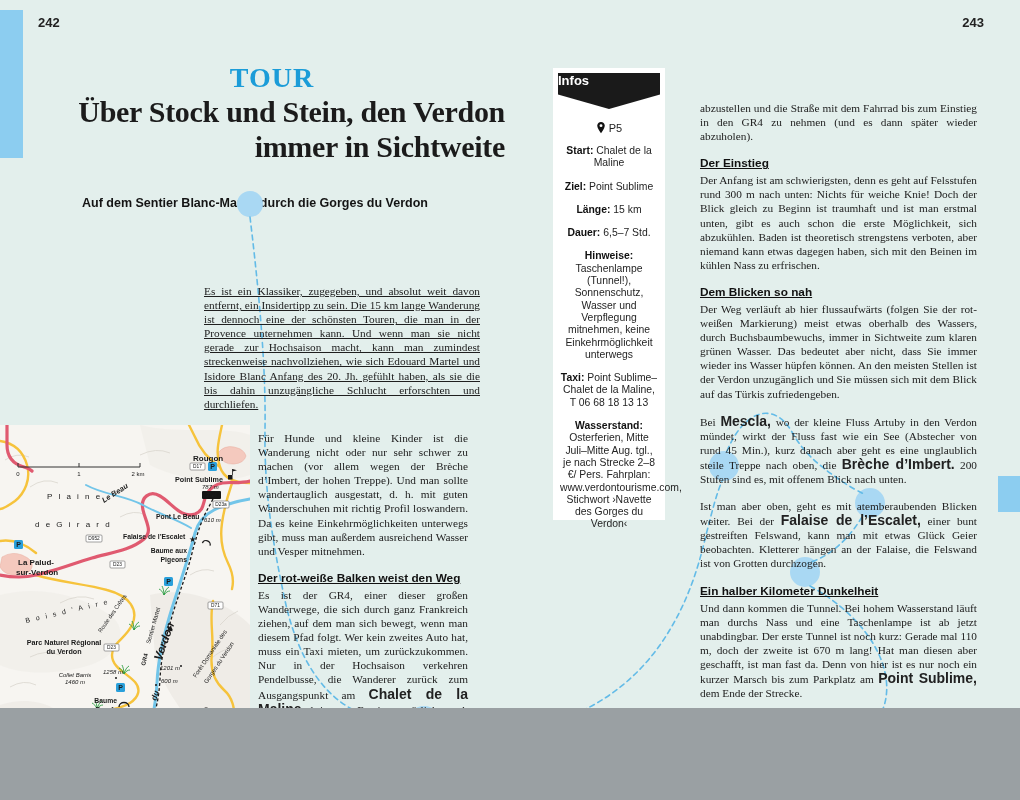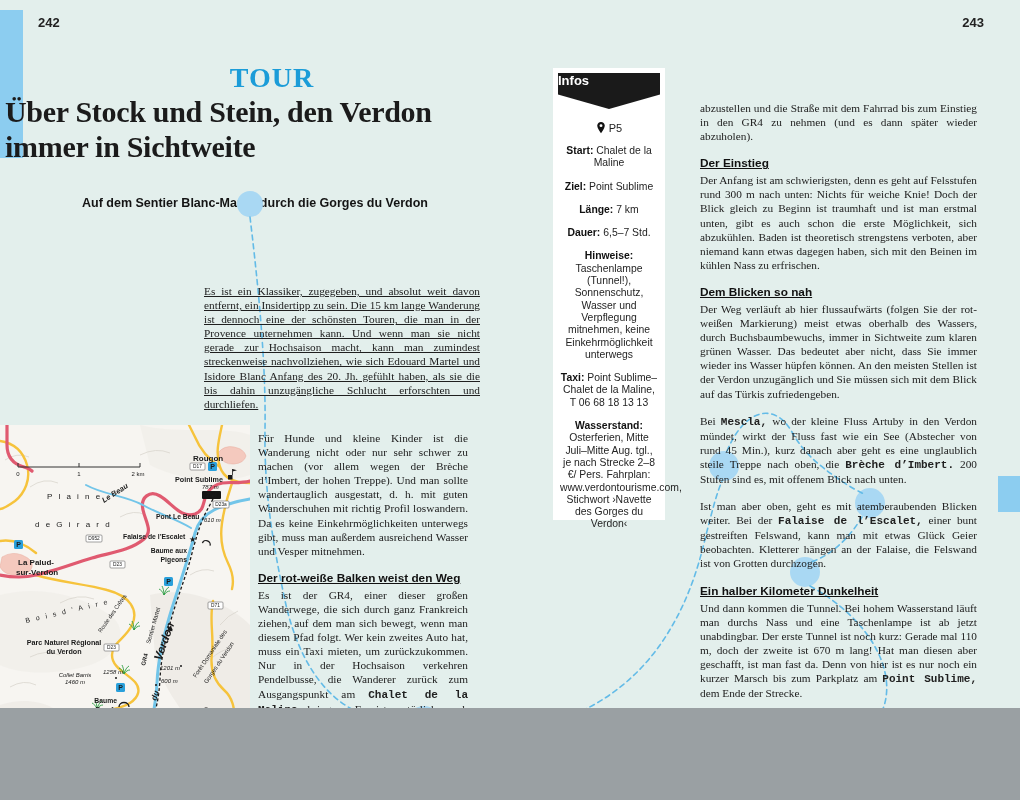--- a/index.html
+++ b/index.html
@@ -5,27 +5,27 @@
   html,body{margin:0;padding:0;background:#9aa0a3;}
   .spread{position:relative;width:1020px;height:708px;background:#e3efec;overflow:hidden;
           font-family:"Liberation Sans",sans-serif;color:#1f1f1f;}
   .accent-bar{position:absolute;left:0;top:10px;width:23px;height:148px;background:#8ccdf0;}
   .accent-tab{position:absolute;right:0;top:476px;width:22px;height:36px;background:#8ccdf0;}
   .pagenum{position:absolute;top:15px;font:700 13px "Liberation Sans",sans-serif;color:#222;}
   .pagenum.left{left:38px;} .pagenum.right{right:36px;}
 
   .kicker{position:absolute;left:22px;top:62px;width:500px;text-align:center;
           font:700 28px "Liberation Serif",serif;color:#1b9cd8;letter-spacing:1px;}
-  .headline{position:absolute;left:5px;top:94px;width:500px;text-align:left;
+  .headline{position:absolute;left:5px;top:94px;width:500px;text-align:right;
             font:700 30px/1.18 "Liberation Serif",serif;color:#1b1b1b;letter-spacing:-0.3px;}
   .subtitle{position:absolute;left:5px;top:196px;width:500px;text-align:center;
             font:700 12.5px "Liberation Sans",sans-serif;color:#141414;}
 
   .body{font:400 11.3px/14.1px "Liberation Serif",serif;color:#212121;text-align:justify;margin:0 0 13px 0;}
-  .body b{font-family:Liberation Mono, monospace;font-weight:700;font-size:11px;}
+  .body b{font-family:Liberation Sans, sans-serif;font-weight:700;font-size:14px;}
   .subhead{font:700 11.8px "Liberation Sans",sans-serif;color:#111;margin:13px 0 3px 0;text-align:left;text-decoration:underline;}
   .col{position:absolute;z-index:2;}
   .intro-col{left:204px;top:284px;width:276px;text-decoration:underline;}
   .narrow-col{left:258px;top:431px;width:210px;}
   .right-col{left:700px;top:101px;width:277px;}
 
   .infobox{position:absolute;left:553px;top:68px;width:112px;height:452px;background:#ffffff;z-index:3;
            box-sizing:border-box;padding:5px 7px;}
   .infobanner{position:relative;margin:0 -2px;height:36px;background:#1a1a1a;color:#fff;
               clip-path:polygon(0 0,100% 0,100% 60%,50% 100%,0 60%);
@@ -91,21 +91,21 @@
       <span>Infos</span>
     </div>
     <div class="infopin">
       <svg width="10" height="13" viewBox="0 0 16 20">
         <path d="M8 1C4.7 1 2 3.7 2 7c0 4.4 6 12 6 12s6-7.6 6-12c0-3.3-2.7-6-6-6z" fill="#111"></path>
         <circle cx="8" cy="7" r="2.3" fill="#fff"></circle>
       </svg><span>P5</span>
     </div>
     <p class="inforow"><b>Start:</b> <span>Chalet de la Maline</span></p>
     <p class="inforow"><b>Ziel:</b> <span>Point Sublime</span></p>
-    <p class="inforow"><b>Länge:</b> <span>7 km</span></p>
+    <p class="inforow"><b>Länge:</b> <span>15 km</span></p>
     <p class="inforow"><b>Dauer:</b> <span>6,5–7 Std.</span></p>
     <p class="inforow"><b>Hinweise:</b> <span>Taschenlampe (Tunnel!), Sonnenschutz, Wasser und Verpflegung mitnehmen, keine Einkehrmöglichkeit unterwegs</span></p>
     <p class="inforow"><b>Taxi:</b> <span>Point Sublime–Chalet de la Maline, T 06 68 18 13 13</span></p>
     <p class="inforow"><b>Wasserstand:</b> <span>Osterferien, Mitte Juli–Mitte Aug. tgl., je nach Strecke 2–8 €/ Pers. Fahrplan: www.verdontourisme.com, Stichwort ›Navette des Gorges du Verdon‹</span></p>
   </div>
 
   <div class="col right-col">
     <p class="body" style="margin-top:0">abzustellen und die Straße mit dem Fahrrad bis zum Einstieg in den GR4 zu nehmen (und es dann später wieder abzuholen).</p>
     <h3 class="subhead">Der Einstieg</h3>
     <p class="body">Der Anfang ist am schwierigsten, denn es geht auf Felsstufen rund 300 m nach unten: Nichts für weiche Knie! Doch der Blick gleich zu Beginn ist traumhaft und ist man erstmal unten, gibt es auch schon die erste Möglichkeit, sich abzukühlen. Baden ist theoretisch strengstens verboten, aber niemand kann etwas dagegen haben, sich mit den Beinen im kühlen Nass zu erfrischen.</p>

